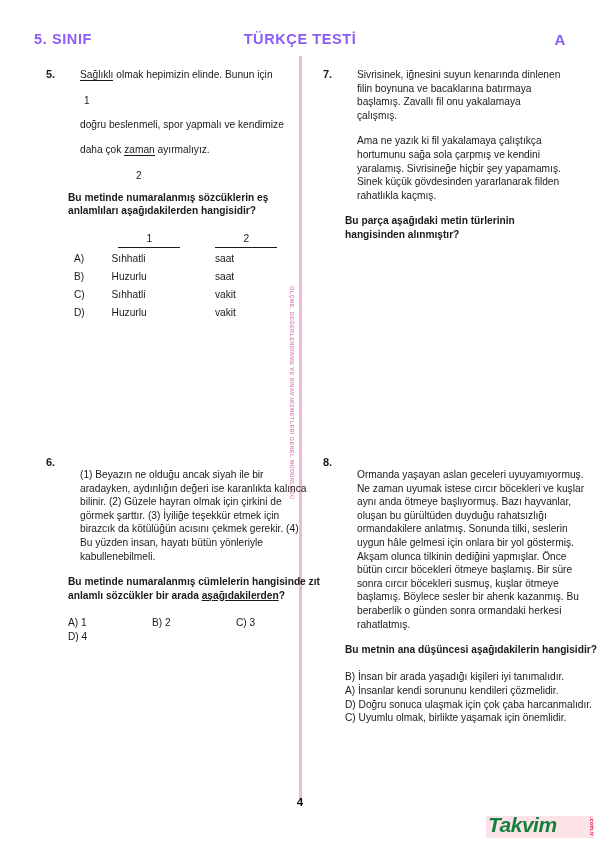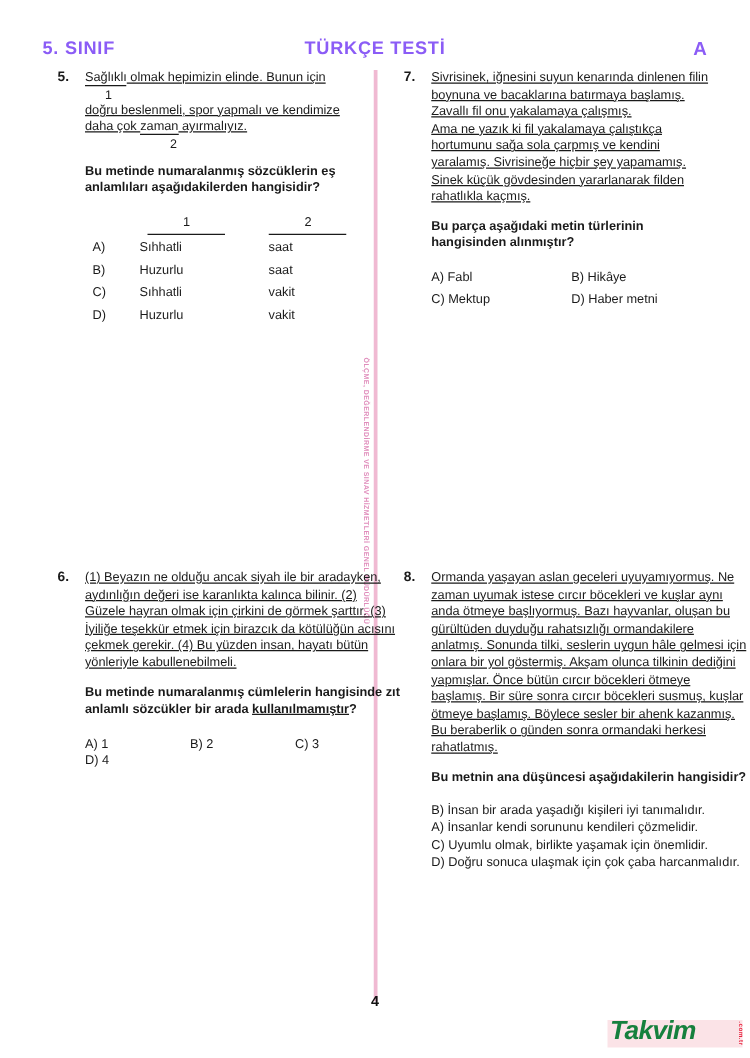--- a/index.html
+++ b/index.html
@@ -82,21 +82,21 @@
     font-size: 10.2px;
     line-height: 13.6px;
   }
   .q-num {
     position: absolute;
     left: 0;
     top: 0;
     font-weight: bold;
     font-size: 11px;
   }
-  .passage { margin: 0; text-align: left; text-decoration: underline; }
+  .passage { margin: 12px; text-align: left; }
 
   .numbered-word {
     display: inline-block;
     position: relative;
   }
   .numbered-word .w { border-bottom: 1px solid #1a1a1a; }
 
   .marker-row {
     height: 12px;
     position: relative;
@@ -277,55 +277,49 @@
             <td class="c1">Huzurlu</td>
             <td class="c2">vakit</td>
           </tr>
         </tbody>
       </table>
     </div>
 
     <div class="question" style="position:absolute; top:400px; left:0; width:252px;">
       <span class="q-num">6.</span>
       <div class="passage">(1) Beyazın ne olduğu ancak siyah ile bir aradayken, aydınlığın değeri ise karanlıkta kalınca bilinir. (2) Güzele hayran olmak için çirkini de görmek şarttır. (3) İyiliğe teşekkür etmek için birazcık da kötülüğün acısını çekmek gerekir. (4) Bu yüzden insan, hayatı bütün yönleriyle kabullenebilmeli.</div>
-      <div class="stem"><span>Bu metinde numaralanmış cümlelerin hangisinde zıt anlamlı sözcükler bir arada </span><span class="u">kullanılmamıştır</span><span>?</span></div>
+      <div class="stem"><span>Bu metinde numaralanmış cümlelerin hangisinde zıt anlamlı sözcükler bir arada </span><span class="u">aşağıdakilerden</span><span>?</span></div>
       <div class="opts-4col">
         <span>A) 1</span>
         <span>B) 2</span>
         <span>C) 3</span>
         <span>D) 4</span>
       </div>
     </div>
 
   </div>
 
   <div class="col col-right">
 
     <div class="question">
       <span class="q-num">7.</span>
       <div class="passage">Sivrisinek, iğnesini suyun kenarında dinlenen filin boynuna ve bacaklarına batırmaya başlamış. Zavallı fil onu yakalamaya çalışmış.</div>
       <div class="passage">Ama ne yazık ki fil yakalamaya çalıştıkça hortumunu sağa sola çarpmış ve kendini yaralamış. Sivrisineğe hiçbir şey yapamamış. Sinek küçük gövdesinden yararlanarak filden rahatlıkla kaçmış.</div>
       <div class="stem">Bu parça aşağıdaki metin türlerinin hangisinden alınmıştır?</div>
-      <div class="opts-2col">
-        <span>A) Fabl</span>
-        <span>B) Hikâye</span>
-        <span>C) Mektup</span>
-        <span>D) Haber metni</span>
-      </div>
     </div>
 
     <div class="question" style="position:absolute; top:400px; left:0; width:252px;">
       <span class="q-num">8.</span>
       <div class="passage">Ormanda yaşayan aslan geceleri uyuyamıyormuş. Ne zaman uyumak istese cırcır böcekleri ve kuşlar aynı anda ötmeye başlıyormuş. Bazı hayvanlar, oluşan bu gürültüden duyduğu rahatsızlığı ormandakilere anlatmış. Sonunda tilki, seslerin uygun hâle gelmesi için onlara bir yol göstermiş. Akşam olunca tilkinin dediğini yapmışlar. Önce bütün cırcır böcekleri ötmeye başlamış. Bir süre sonra cırcır böcekleri susmuş, kuşlar ötmeye başlamış. Böylece sesler bir ahenk kazanmış. Bu beraberlik o günden sonra ormandaki herkesi rahatlatmış.</div>
       <div class="stem">Bu metnin ana düşüncesi aşağıdakilerin hangisidir?</div>
       <div class="opts-stack">
         <div class="opt">B) İnsan bir arada yaşadığı kişileri iyi tanımalıdır.</div>
         <div class="opt">A) İnsanlar kendi sorununu kendileri çözmelidir.</div>
+        <div class="opt">D) Doğru sonuca ulaşmak için çok çaba harcanmalıdır.</div>
         <div class="opt">C) Uyumlu olmak, birlikte yaşamak için önemlidir.</div>
-        <div class="opt">D) Doğru sonuca ulaşmak için çok çaba harcanmalıdır.</div>
       </div>
     </div>
 
   </div>
 </div>
 
 <div class="page-number">4</div>
 
 <div class="watermark">
   <div class="wm-box"></div>

